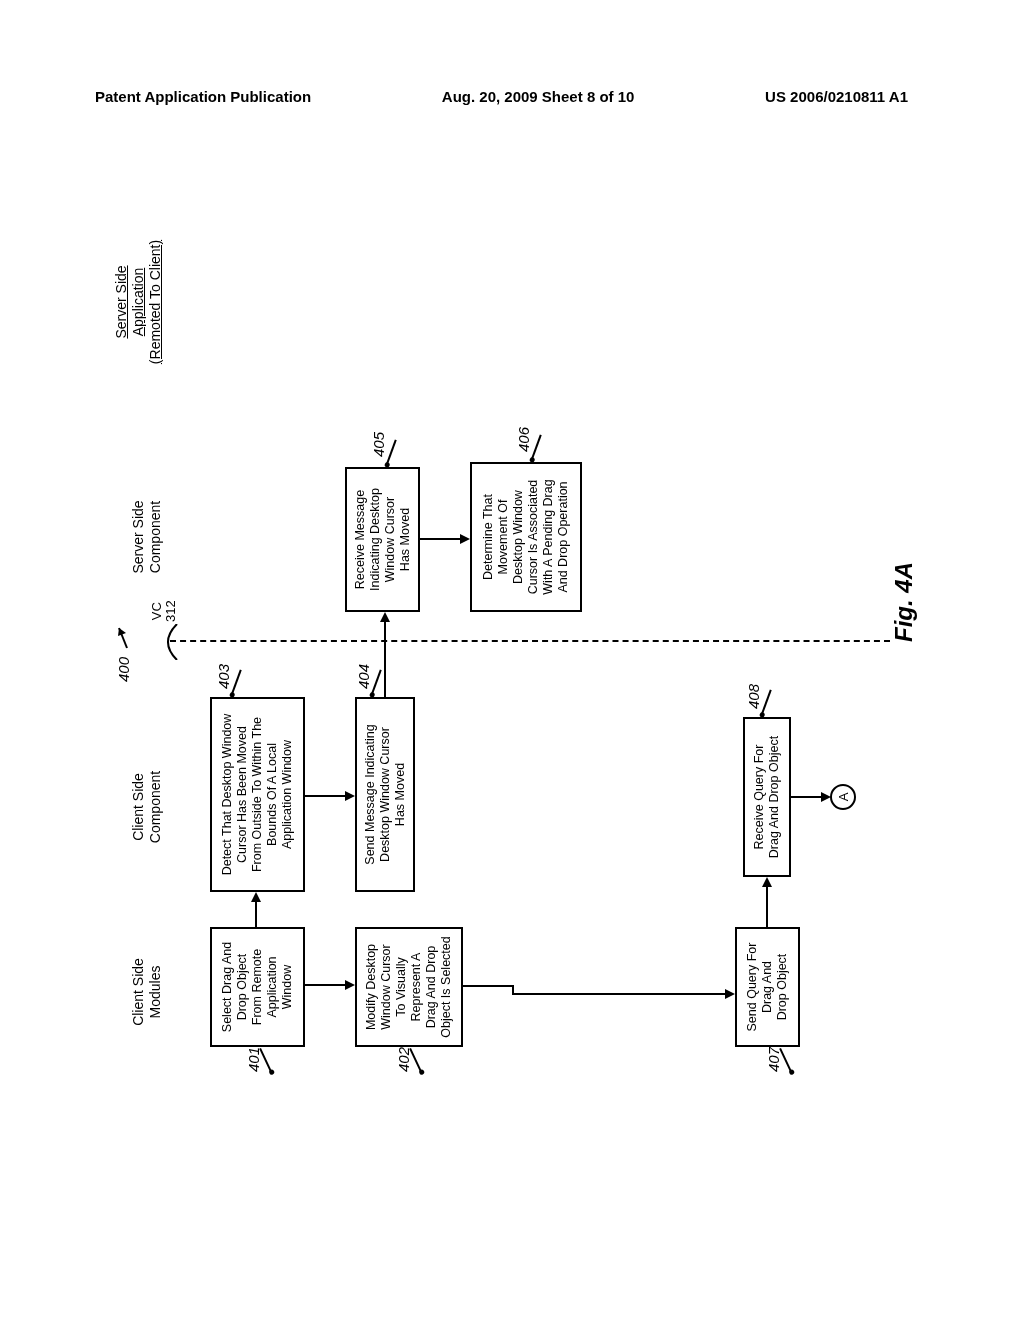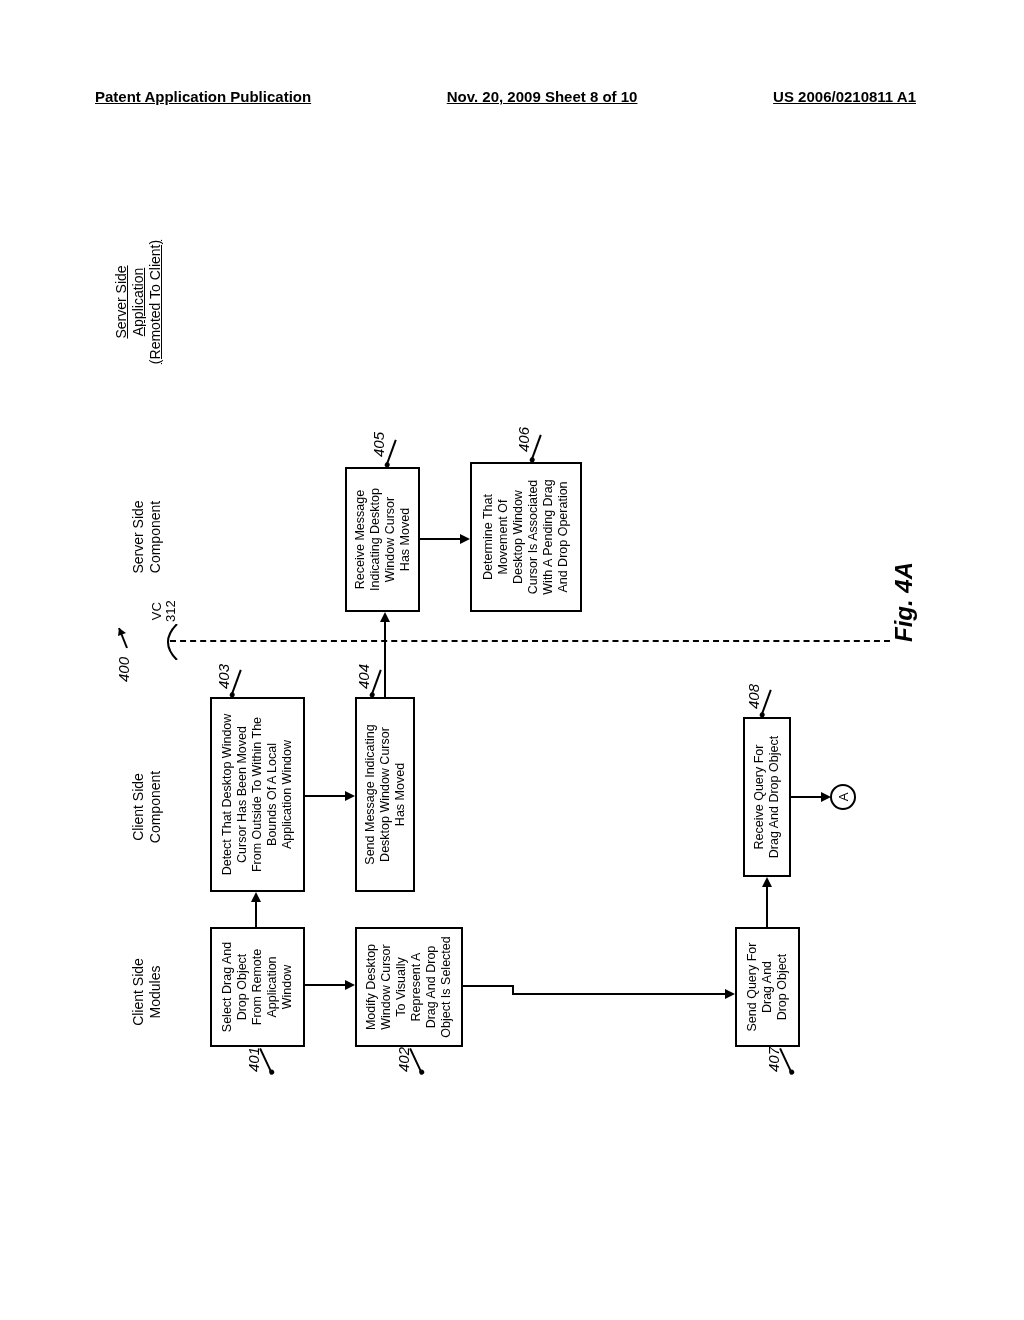--- a/index.html
+++ b/index.html
@@ -7,27 +7,26 @@
       font-family: Arial, Helvetica, sans-serif;
       background: white;
       width: 1024px;
       height: 1320px;
       position: relative;
     }
     .header {
       position: absolute;
       top: 88px;
       left: 0;
-      right: 8px;
+      right: 16px;
       display: flex;
       justify-content: space-between;
       padding: 0 100px 0 95px;
       font-size: 15px;
       font-weight: bold;
-      text-decoration: underline;
     }
     .diagram-container {
       position: absolute;
       top: 142px;
       left: 95px;
       width: 830px;
       height: 1030px;
       transform: rotate(-90deg);
       transform-origin: center center;
     }
@@ -97,21 +96,21 @@
       height: 5px;
       background: black;
       border-radius: 50%;
     }
   </style>
 </head>
 <body>
 
 <div class="header">
   <span>Patent Application Publication</span>
-  <span>Nov. 20, 2009  Sheet 8 of 10</span>
+  <span>Aug. 20, 2009  Sheet 8 of 10</span>
   <span>US 2006/0210811 A1</span>
 </div>
 
 <div class="diagram-container">
 
   <div class="col-header underline" style="left:20px; top:135px; width:120px;">Client Side
 Modules</div>
   <div class="col-header underline" style="left:205px; top:135px; width:120px;">Client Side
 Component</div>
   <div class="col-header underline" style="left:475px; top:135px; width:120px;">Server Side

